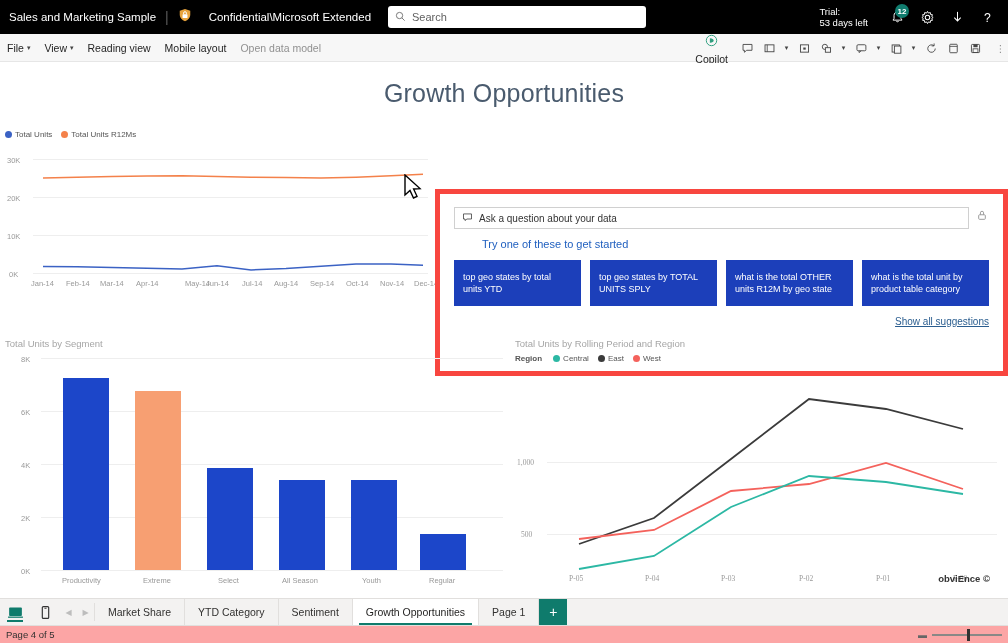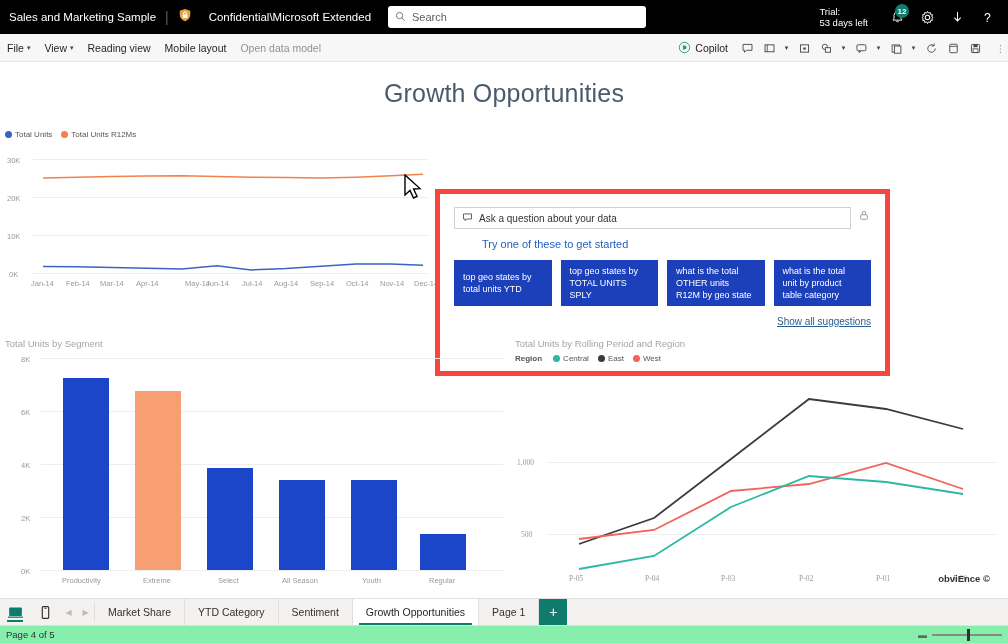--- a/index.html
+++ b/index.html
@@ -63,21 +63,21 @@
   }
   .rb-item.dim { color: #919191; }
   .rb-chev { font-size: 7px; color: #444; }
 
   .rb-right {
     position: absolute; right: 0; top: 0; height: 28px;
     display: flex; align-items: center;
   }
   .rb-copilot {
     display: flex; align-items: center; gap: 4px;
-    font-size: 10.5px; color: #242424; padding: 0 8px; height: 28px;
+    font-size: 10.5px; color: #242424; padding: 0 8px; height: 28px; flex-direction: column;
   }
   .rb-ico {
     width: 22px; height: 28px; display: flex; align-items: center;
     justify-content: center; color: #444;
   }
   .rb-ico-chev {
     width: 13px; height: 28px; display: flex; align-items: center;
     justify-content: center; color: #444; font-size: 7px;
   }
 
@@ -107,21 +107,21 @@
   .lg-head { font-size: 8px; color: #555; font-weight: bold; margin-right: 2px; }
 
   .axis-lbl {
     position: absolute; font-size: 7.5px; color: #999; white-space: nowrap;
   }
   .gridline { position: absolute; height: 1px; background: #eeeeee; }
 
   
   .qna-wrap {
     position: absolute; left: 435px; top: 126px;
-    width: 455px; height: 187px;
+    width: 573px; height: 187px;
     border: 5px solid #f8463f; background: #ffffff;
   }
   .qna-inner { position: absolute; inset: 0; padding: 13px 14px 0 14px; }
   .qna-inputrow { display: flex; align-items: center; gap: 6px; }
   .qna-input {
     flex: 1; height: 22px; border: 1px solid #d0d0d0; background: #fff;
     display: flex; align-items: center; gap: 6px; padding: 0 7px;
   }
   .qna-ph { font-size: 10px; color: #333; }
   .qna-try {
@@ -169,21 +169,21 @@
   .ptab.active::after {
     content: ""; position: absolute; bottom: 0; left: 6px; right: 6px;
     height: 2px; background: #0f7b6c;
   }
   .ptab-add {
     width: 28px; display: flex; align-items: center; justify-content: center;
     background: #0f7b6c; color: #fff; font-size: 14px; cursor: pointer;
   }
   .statusbar {
     position: absolute; top: 625px; left: 0; width: 1008px; height: 18px;
-    background: #86efac; border-top: 1px solid #e1dfdd;
+    background: #fca5a5; border-top: 1px solid #e1dfdd;
     display: flex; align-items: center;
   }
   .status-txt { font-size: 9.5px; color: #323130; padding-left: 6px; }
   .zoom-area {
     position: absolute; right: 6px; top: 0; height: 18px;
     display: flex; align-items: center; gap: 5px;
   }
   .zoom-minus { font-size: 9px; color: #666; }
   .zoom-track {
     width: 70px; height: 2px; background: #8a8886; position: relative;

